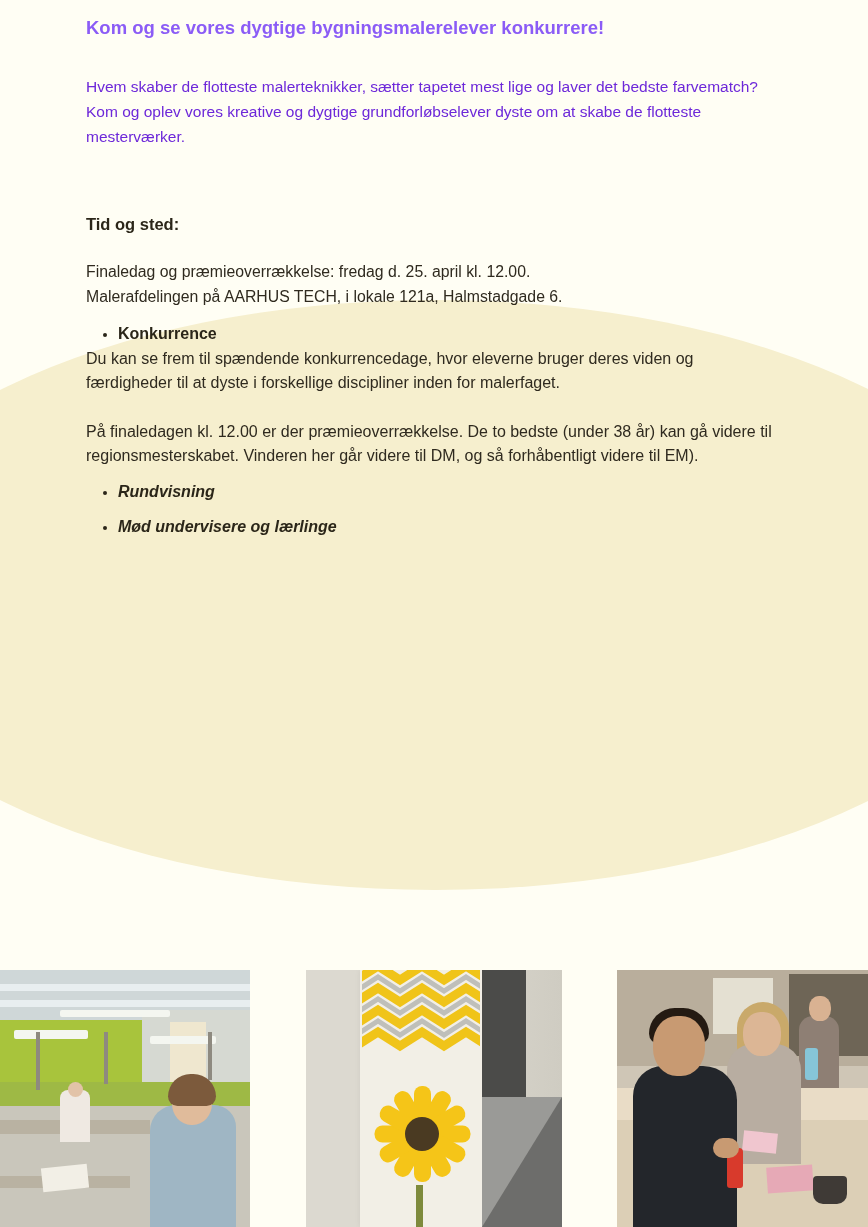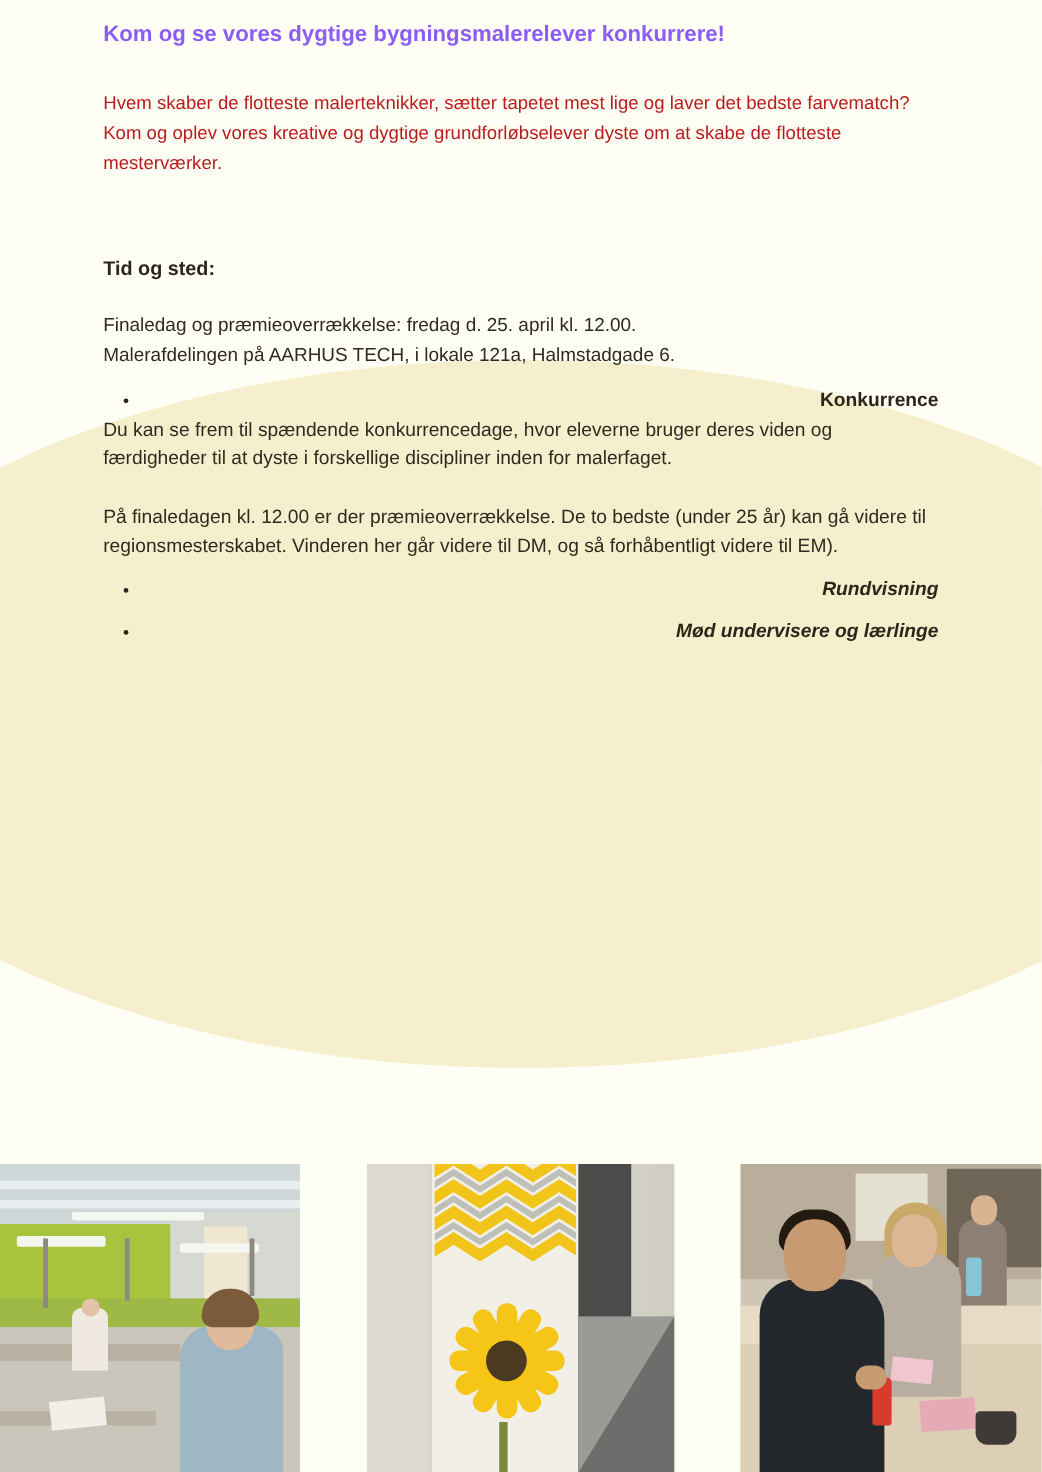--- a/index.html
+++ b/index.html
@@ -54,21 +54,21 @@
     margin: 16px 0 0 0;
     font-size: 18.5px;
     font-weight: bold;
     color: #8b5cf6;
     line-height: 1.3;
   }
   .intro {
     margin: 34px 0 0 0;
     font-size: 15.5px;
     line-height: 1.62;
-    color: #b91c1c;
+    color: #6d28d9;
     max-width: 680px;
   }
 
   .section-heading {
     font-size: 16.5px;
     font-weight: bold;
     color: #2b2619;
   }
   .mid-block {
     position: relative;
@@ -81,21 +81,20 @@
     font-size: 15.8px;
     line-height: 1.58;
     color: #2f2a1f;
   }
   .forvente-heading { margin: 28px 0 0 0; }
 
   ul.bullets {
     margin: 14px 0 0 0;
     padding-left: 32px;
     list-style: disc;
-    text-align: right;
   }
   ul.bullets li {
     font-size: 16px;
     font-weight: bold;
     color: #2b2619;
     margin: 0;
     line-height: 1.3;
   }
   ul.bullets li::marker { font-size: 14px; }
   .para {
@@ -198,21 +197,21 @@
     <div class="tid-lines">
       <div>Finaledag og præmieoverrækkelse: fredag d. 25. april kl. 12.00.</div>
       <div>Malerafdelingen på AARHUS TECH, i lokale 121a, Halmstadgade 6.</div>
     </div>
 
 
     <ul class="bullets">
       <li>Konkurrence</li>
     </ul>
     <p class="para">Du kan se frem til spændende konkurrencedage, hvor eleverne bruger deres viden og færdigheder til at dyste i forskellige discipliner inden for malerfaget.</p>
-    <p class="para gap">På finaledagen kl. 12.00 er der præmieoverrækkelse. De to bedste (under 25 år) kan gå videre til regionsmesterskabet. Vinderen her går videre til DM, og så forhåbentligt videre til EM).</p>
+    <p class="para gap">På finaledagen kl. 12.00 er der præmieoverrækkelse. De to bedste (under 38 år) kan gå videre til regionsmesterskabet. Vinderen her går videre til DM, og så forhåbentligt videre til EM).</p>
 
     <ul class="bullets bullet-spaced">
       <li>Rundvisning</li>
     </ul>
     <ul class="bullets bullet-spaced">
       <li>Mød undervisere og lærlinge</li>
     </ul>
   </div>
 
   <div class="photos">

